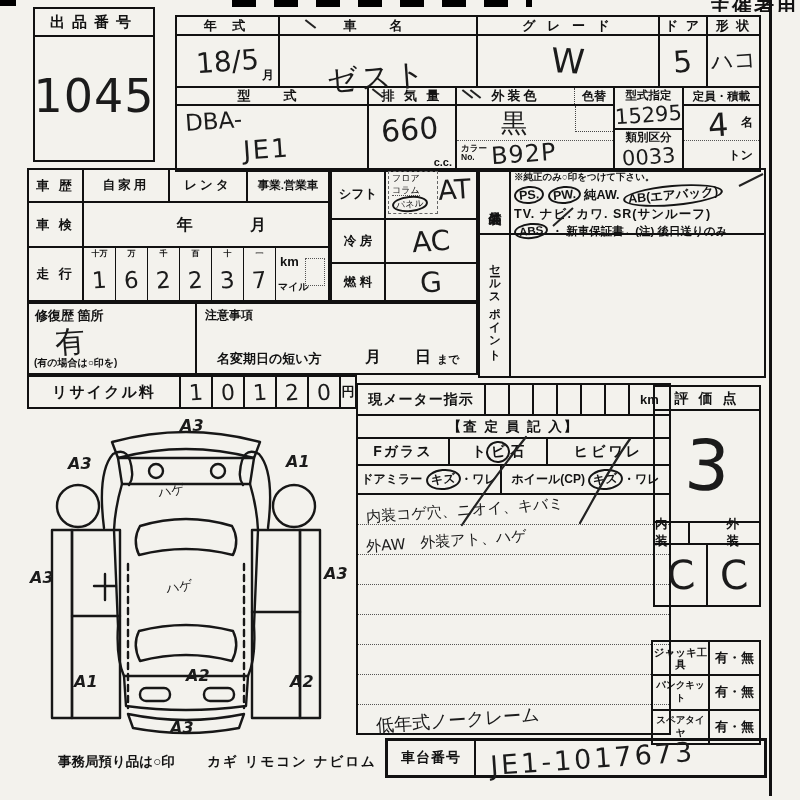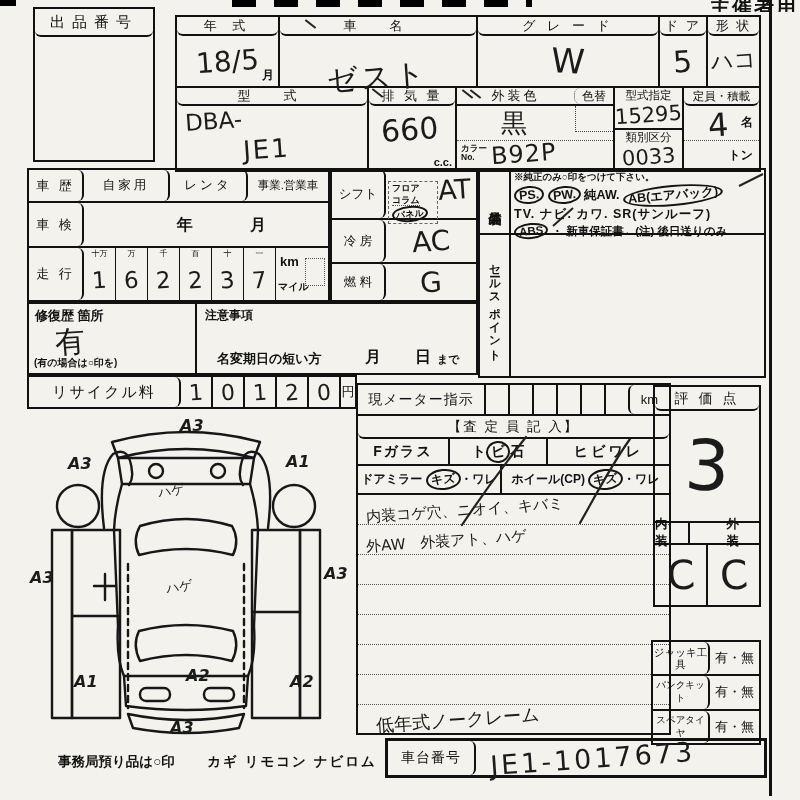--- a/index.html
+++ b/index.html
@@ -6,21 +6,21 @@
   body{
     width:800px;height:800px;position:relative;overflow:hidden;
     background:#f3f2ed;
     font-family:"Liberation Sans",sans-serif;color:#121212;
   }
   .abs{position:absolute;box-sizing:border-box;}
   .bx{border:2.5px solid #111;box-sizing:border-box;background:transparent;}
   .flex{display:flex;}
   .col{display:flex;flex-direction:column;}
   .ctr{display:flex;align-items:center;justify-content:center;}
-  .hdr{font-weight:normal;font-size:13px;text-align:center;border-radius:6px;}
+  .hdr{font-weight:bold;font-size:13px;text-align:center;}
   .hw{font-family:"DejaVu Sans",sans-serif;color:#1b1b1b;}
   .tilt{display:inline-block;transform:rotate(-4deg);}
   .tilt2{display:inline-block;transform:rotate(3deg);}
   .circ{display:inline-block;border:2px solid #151515;border-radius:50%;padding:0 3px;transform:rotate(-5deg);}
   .tick{position:absolute;width:13px;height:2px;background:#222;transform:rotate(38deg);}
   .dotline{border-bottom:1.5px dotted #555;}
   .vtext{writing-mode:vertical-rl;text-orientation:upright;}
   svg{display:block;}
 </style>
 </head>
@@ -30,20 +30,23 @@
 
   <div class="abs" style="left:0;top:0;width:16px;height:6px;background:#000;"></div>
   <div class="abs" style="left:232px;top:0;width:300px;height:7px;background:repeating-linear-gradient(90deg,#000 0 24px,transparent 24px 42px);"></div>
   <div class="abs" style="left:710px;top:0;width:88px;height:12px;overflow:hidden;">
     <span style="display:inline-block;margin-top:-10px;font-weight:bold;font-size:20px;letter-spacing:2px;">主催者用</span>
   </div>
   <div class="abs" style="left:769px;top:0;width:2.5px;height:796px;background:#111;"></div>
 
   <div class="abs bx" style="left:33px;top:7px;width:122px;height:155px;">
     <div class="hdr" style="height:26px;line-height:26px;border-bottom:2px solid #111;font-size:15px;letter-spacing:7px;">出品番号</div>
+    <div class="ctr" style="height:118px;">
+      <span class="hw" style="font-size:46px;letter-spacing:1px;">1045</span>
+    </div>
   </div>
 
   <div class="abs bx flex" style="left:175px;top:15px;width:586px;height:73px;">
     <div class="col" style="width:101px;border-right:2px solid #111;">
       <div class="hdr" style="height:17px;line-height:17px;border-bottom:2px solid #111;letter-spacing:6px;">年 式</div>
       <div class="ctr" style="flex:1;position:relative;">
         <span class="hw tilt" style="font-size:28px;">18/5</span>
         <span style="position:absolute;right:4px;bottom:2px;font-weight:bold;font-size:12px;">月</span>
       </div>
     </div>
@@ -185,21 +188,21 @@
         <span style="position:absolute;left:2px;bottom:6px;font-weight:bold;font-size:10px;">マイル</span>
         <div class="abs" style="right:3px;top:10px;width:20px;height:28px;border:1.5px dotted #555;"></div>
       </div>
     </div>
   </div>
 
   <div class="abs bx col" style="left:330px;top:168px;width:148px;height:134px;">
     <div class="flex" style="height:48px;border-bottom:2px solid #111;">
       <div class="hdr ctr" style="width:52px;border-right:2px solid #111;font-size:12.5px;">シフト</div>
       <div style="flex:1;position:relative;">
-        <div class="abs" style="left:2px;top:11px;width:50px;height:43px;border:1.5px dashed #666;font-weight:bold;font-size:9px;line-height:1.35;padding-left:3px;">
+        <div class="abs" style="left:2px;top:1px;width:50px;height:43px;border:1.5px dashed #666;font-weight:normal;font-size:9px;line-height:1.35;padding-left:3px;">
           <span>フロア</span><br>
           <span style="border-bottom:1px dotted #555;">コラム</span><br>
           <span class="circ" style="font-size:9px;padding:0 2px;">パネル</span>
         </div>
         <span class="hw tilt" style="position:absolute;right:5px;top:4px;font-size:27px;">AT</span>
       </div>
     </div>
     <div class="flex" style="height:42px;border-bottom:2px solid #111;">
       <div class="hdr ctr" style="width:52px;border-right:2px solid #111;font-size:12.5px;">冷 房</div>
       <div class="ctr" style="flex:1;">

